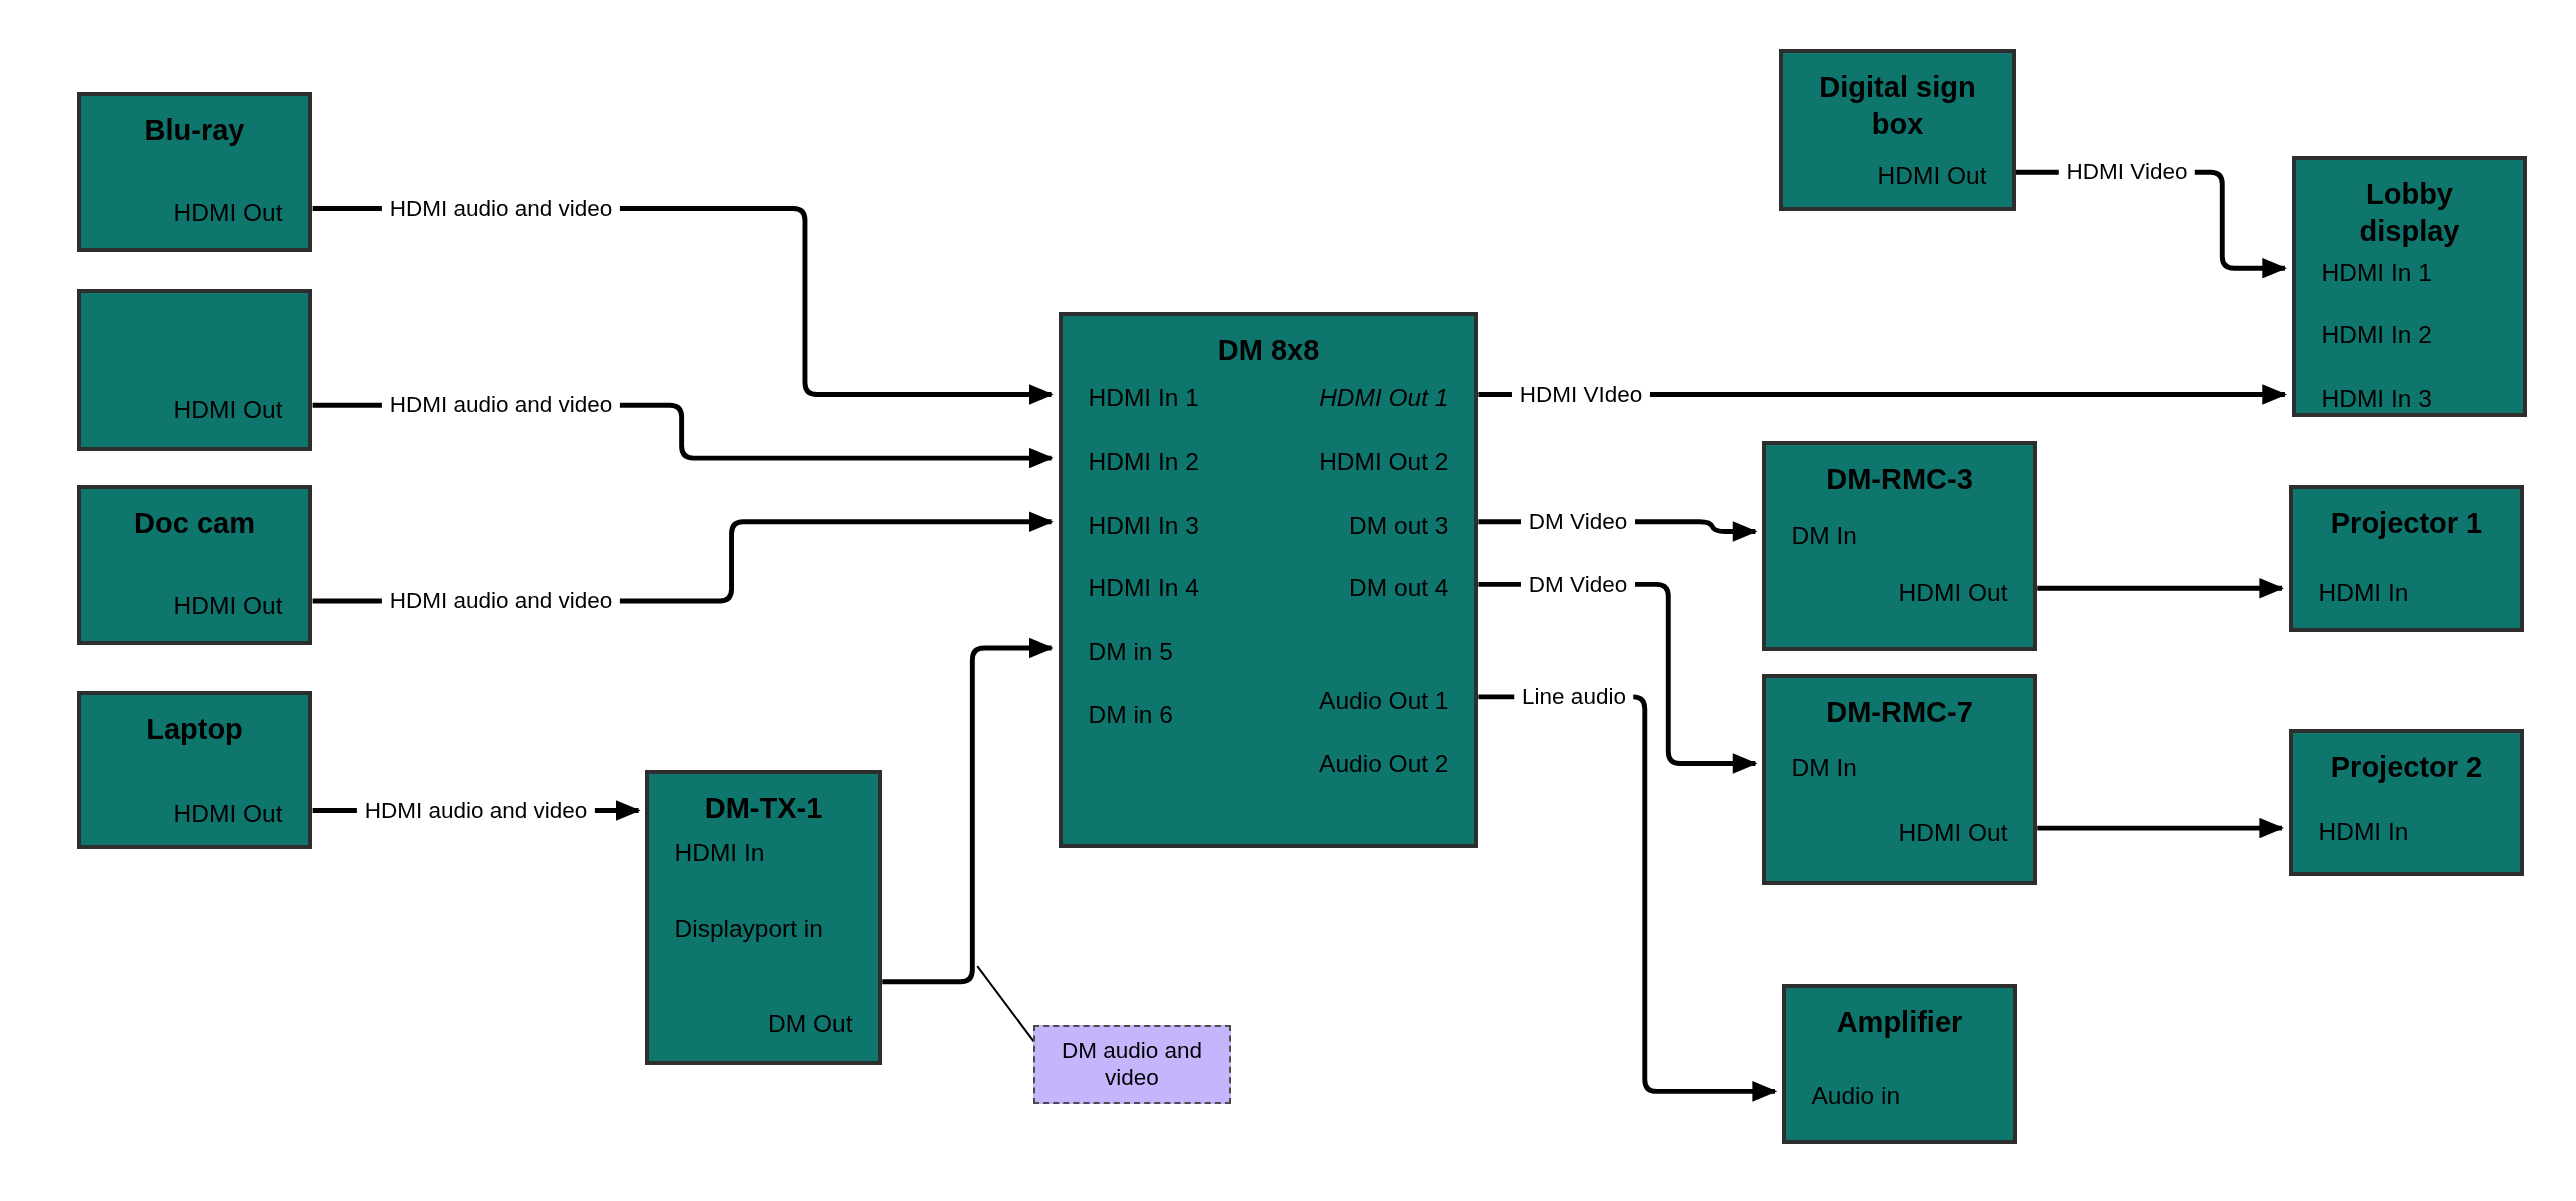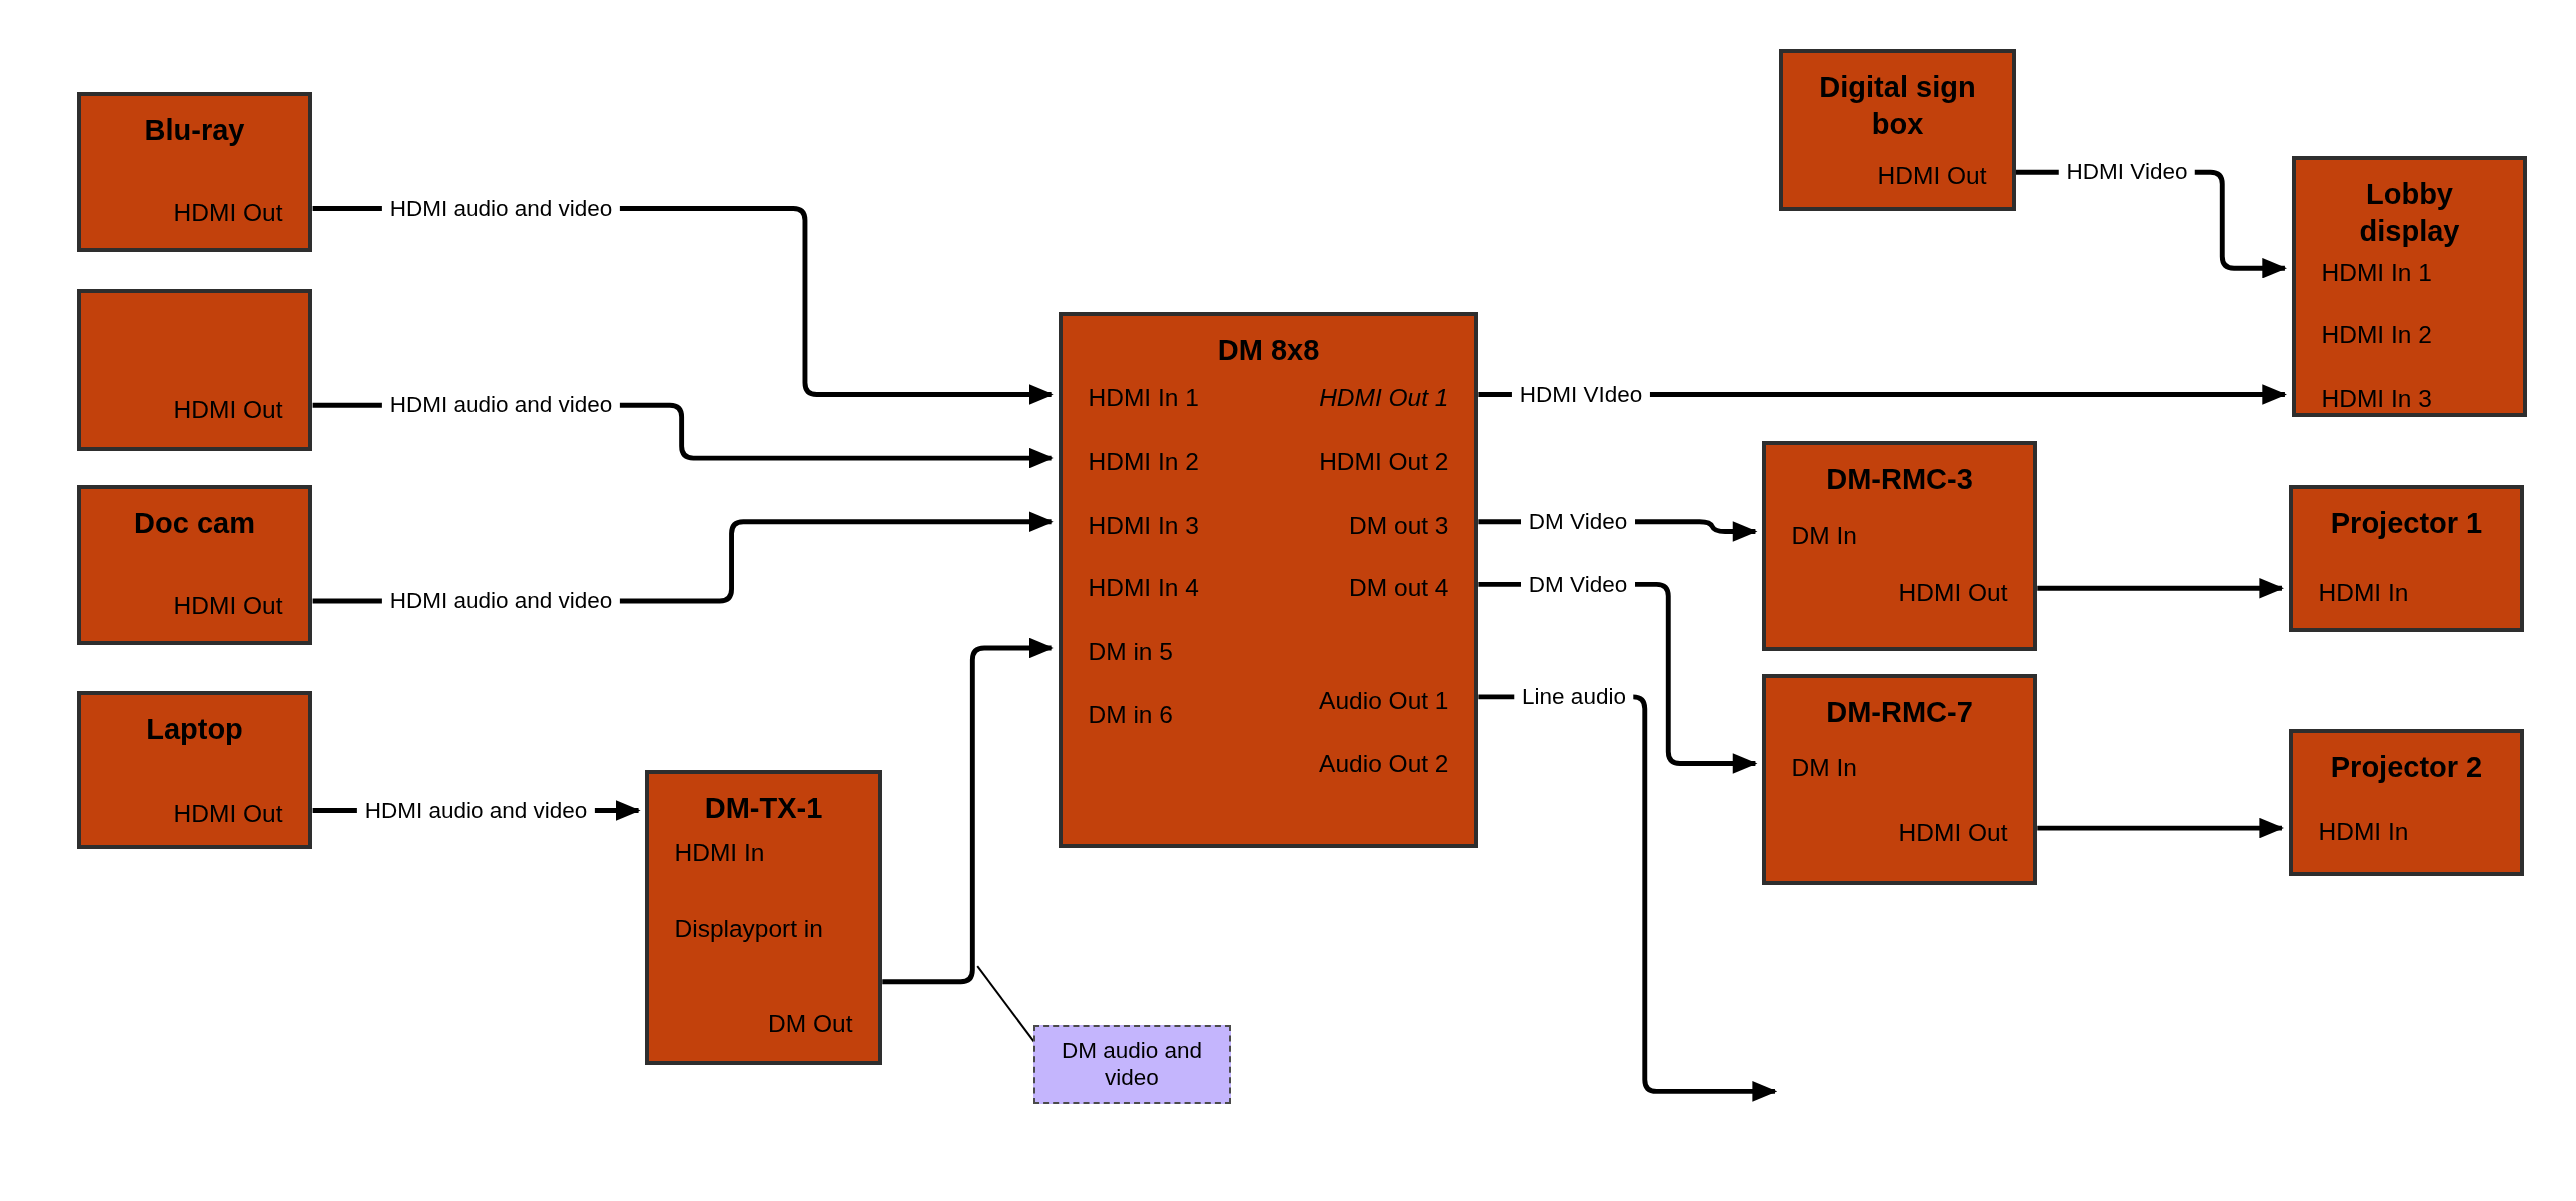--- a/index.html
+++ b/index.html
@@ -1,19 +1,19 @@
 <!DOCTYPE html>
 <html><head>
 <meta charset="utf-8">
 <style>
   html,body{margin:0;padding:0;background:#ffffff;}
   body{font-family:"Liberation Sans","DejaVu Sans",sans-serif;color:#000;}
   .stage{position:relative;width:2576px;height:1201px;background:#fff;overflow:hidden;}
   .wires{position:absolute;left:0;top:0;z-index:1;}
-  .node{position:absolute;background:#c2410c;border:4.9px solid #2e2e2e;box-sizing:border-box;z-index:2;}
+  .node{position:absolute;background:#0f766e;border:4.9px solid #2e2e2e;box-sizing:border-box;z-index:2;}
   .title{position:absolute;top:15.7px;left:0;width:100%;text-align:center;
          font-weight:bold;font-size:29px;line-height:37px;}
   .port{position:absolute;font-size:24.5px;line-height:24.5px;transform:translateY(-50%);white-space:nowrap;}
   .pl{left:25.5px;}
   .pr{right:25.5px;text-align:right;}
   .wlabel{position:absolute;transform:translate(-50%,-50%);background:#fff;
           padding:2px 7.8px;font-size:22.5px;white-space:nowrap;z-index:3;}
   .callout{position:absolute;left:1033px;top:1025px;width:198px;height:79px;
            border:2px dashed #4a4a4a;box-sizing:border-box;background:#c4b5fd;z-index:3;
            display:flex;flex-direction:column;align-items:center;justify-content:center;
@@ -122,20 +122,24 @@
     <div class="title">DM-RMC-7</div>
     <div class="port pl" style="top:90px;">DM In</div>
     <div class="port pr" style="top:155px;">HDMI Out</div>
   </div>
 
   <div class="node" style="left:2289px;top:729px;width:235px;height:147px;">
     <div class="title">Projector 2</div>
     <div class="port pl" style="top:99px;">HDMI In</div>
   </div>
 
+  <div class="node" style="left:1782px;top:984px;width:235px;height:160px;">
+    <div class="title">Amplifier</div>
+    <div class="port pl" style="top:108px;">Audio in</div>
+  </div>
 
   <div class="wlabel" style="left:501px;top:209px;">HDMI audio and video</div>
   <div class="wlabel" style="left:501px;top:405px;">HDMI audio and video</div>
   <div class="wlabel" style="left:501px;top:601px;">HDMI audio and video</div>
   <div class="wlabel" style="left:476px;top:811px;">HDMI audio and video</div>
   <div class="wlabel" style="left:1581px;top:395px;">HDMI VIdeo</div>
   <div class="wlabel" style="left:1578px;top:522px;">DM Video</div>
   <div class="wlabel" style="left:1578px;top:585px;">DM Video</div>
   <div class="wlabel" style="left:1574px;top:697px;">Line audio</div>
   <div class="wlabel" style="left:2127px;top:172px;">HDMI Video</div>

